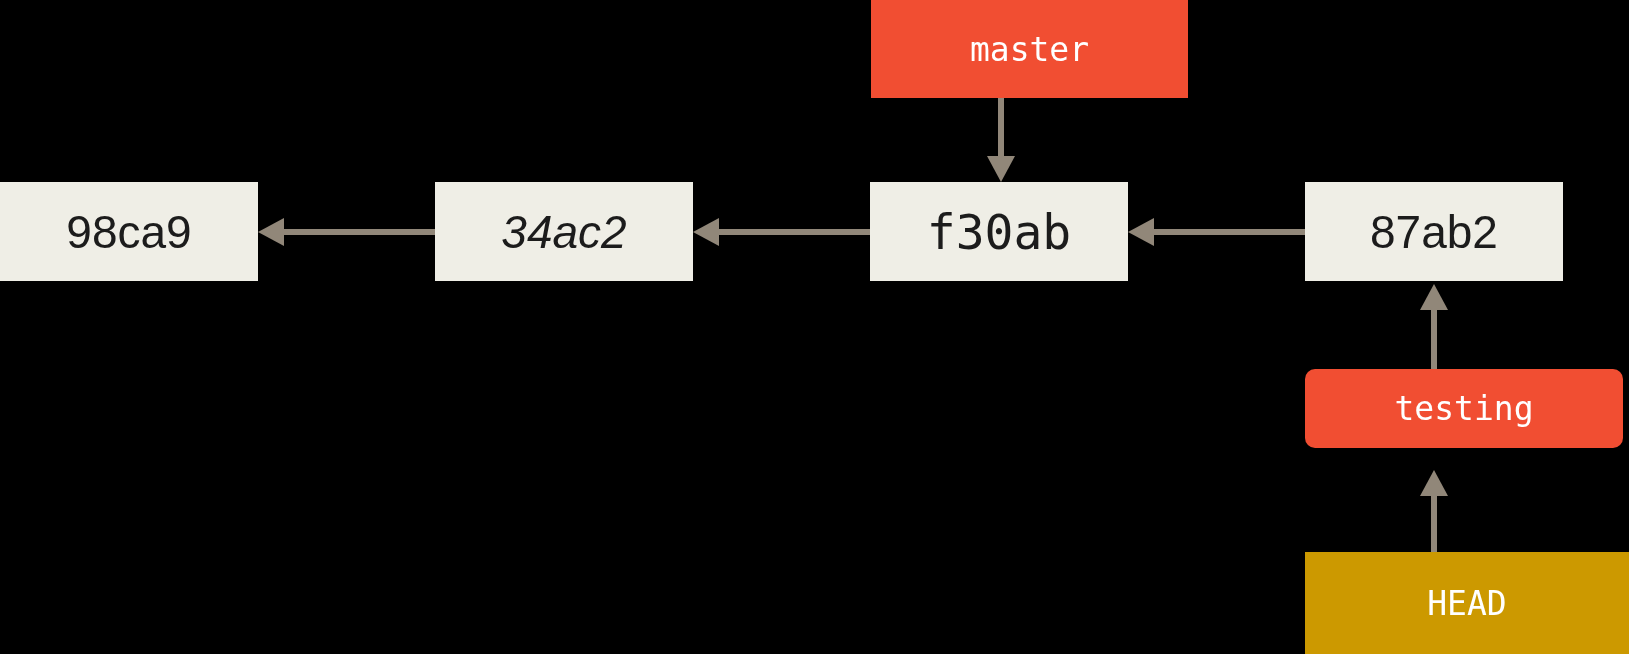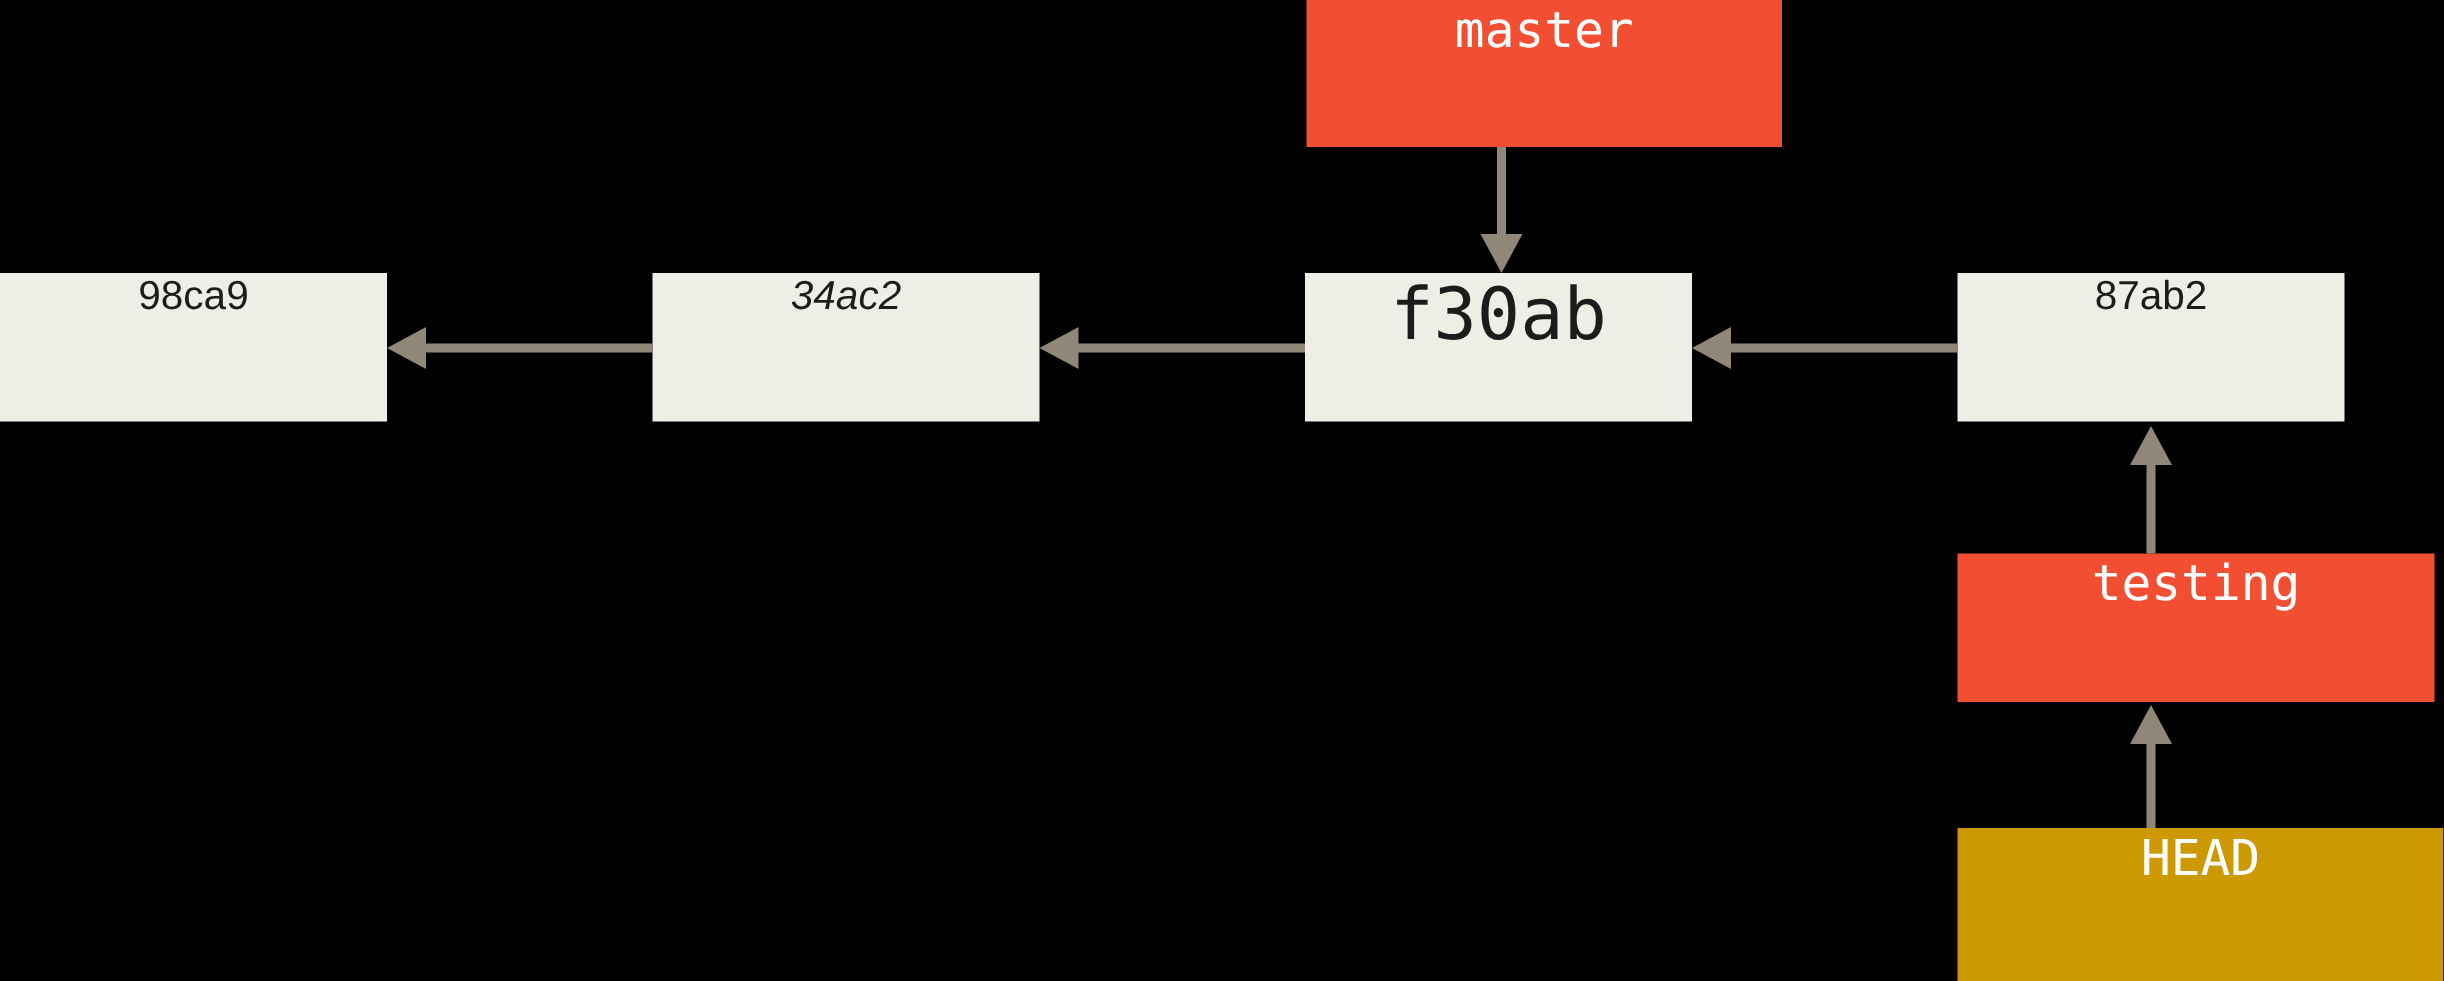--- a/index.html
+++ b/index.html
@@ -18,47 +18,48 @@
     width: 1629px;
     height: 654px;
     background: var(--bg);
     font-family: "Liberation Sans", sans-serif;
   }
 
   
   .box {
     position: absolute;
     display: flex;
+    align-items: center;
     justify-content: center;
   }
   .commit {
     background: var(--commit-fill);
     color: var(--commit-text);
-    font-size: 27px;
+    font-size: 46px;
     height: 99px;
     width: 258px;
     top: 182px;
   }
   .commit.mono { font-family: "DejaVu Sans Mono", monospace; font-size: 48px; }
   .commit.sans { font-family: "Liberation Sans", sans-serif; }
   .ref {
     color: var(--label-text);
     font-family: "DejaVu Sans Mono", monospace;
     font-size: 33px;
   }
   .ref.branch { background: var(--branch-fill); }
   .ref.head { background: var(--head-fill); }
 
   #commit-98ca9 { left: 0; }
   #commit-34ac2 { left: 435px; font-style: italic; }
   #commit-f30ab { left: 870px; }
   #commit-87ab2 { left: 1305px; }
 
   #ref-master  { left: 871px;  top: 0;     width: 317px; height: 98px; }
-  #ref-testing { left: 1305px; top: 369px; width: 318px; height: 99px; }
+  #ref-testing { left: 1305px; top: 369px; width: 318px; height: 79px; border-radius: 10px; }
   #ref-head    { left: 1305px; top: 552px; width: 324px; height: 102px; }
 
   
   .line { position: absolute; background: var(--arrow); }
   .hline { height: 6px; }
   .vline { width: 6px; }
   .tri { position: absolute; width: 0; height: 0; }
   .tri.left {
     border-top: 14px solid transparent;
     border-bottom: 14px solid transparent;

